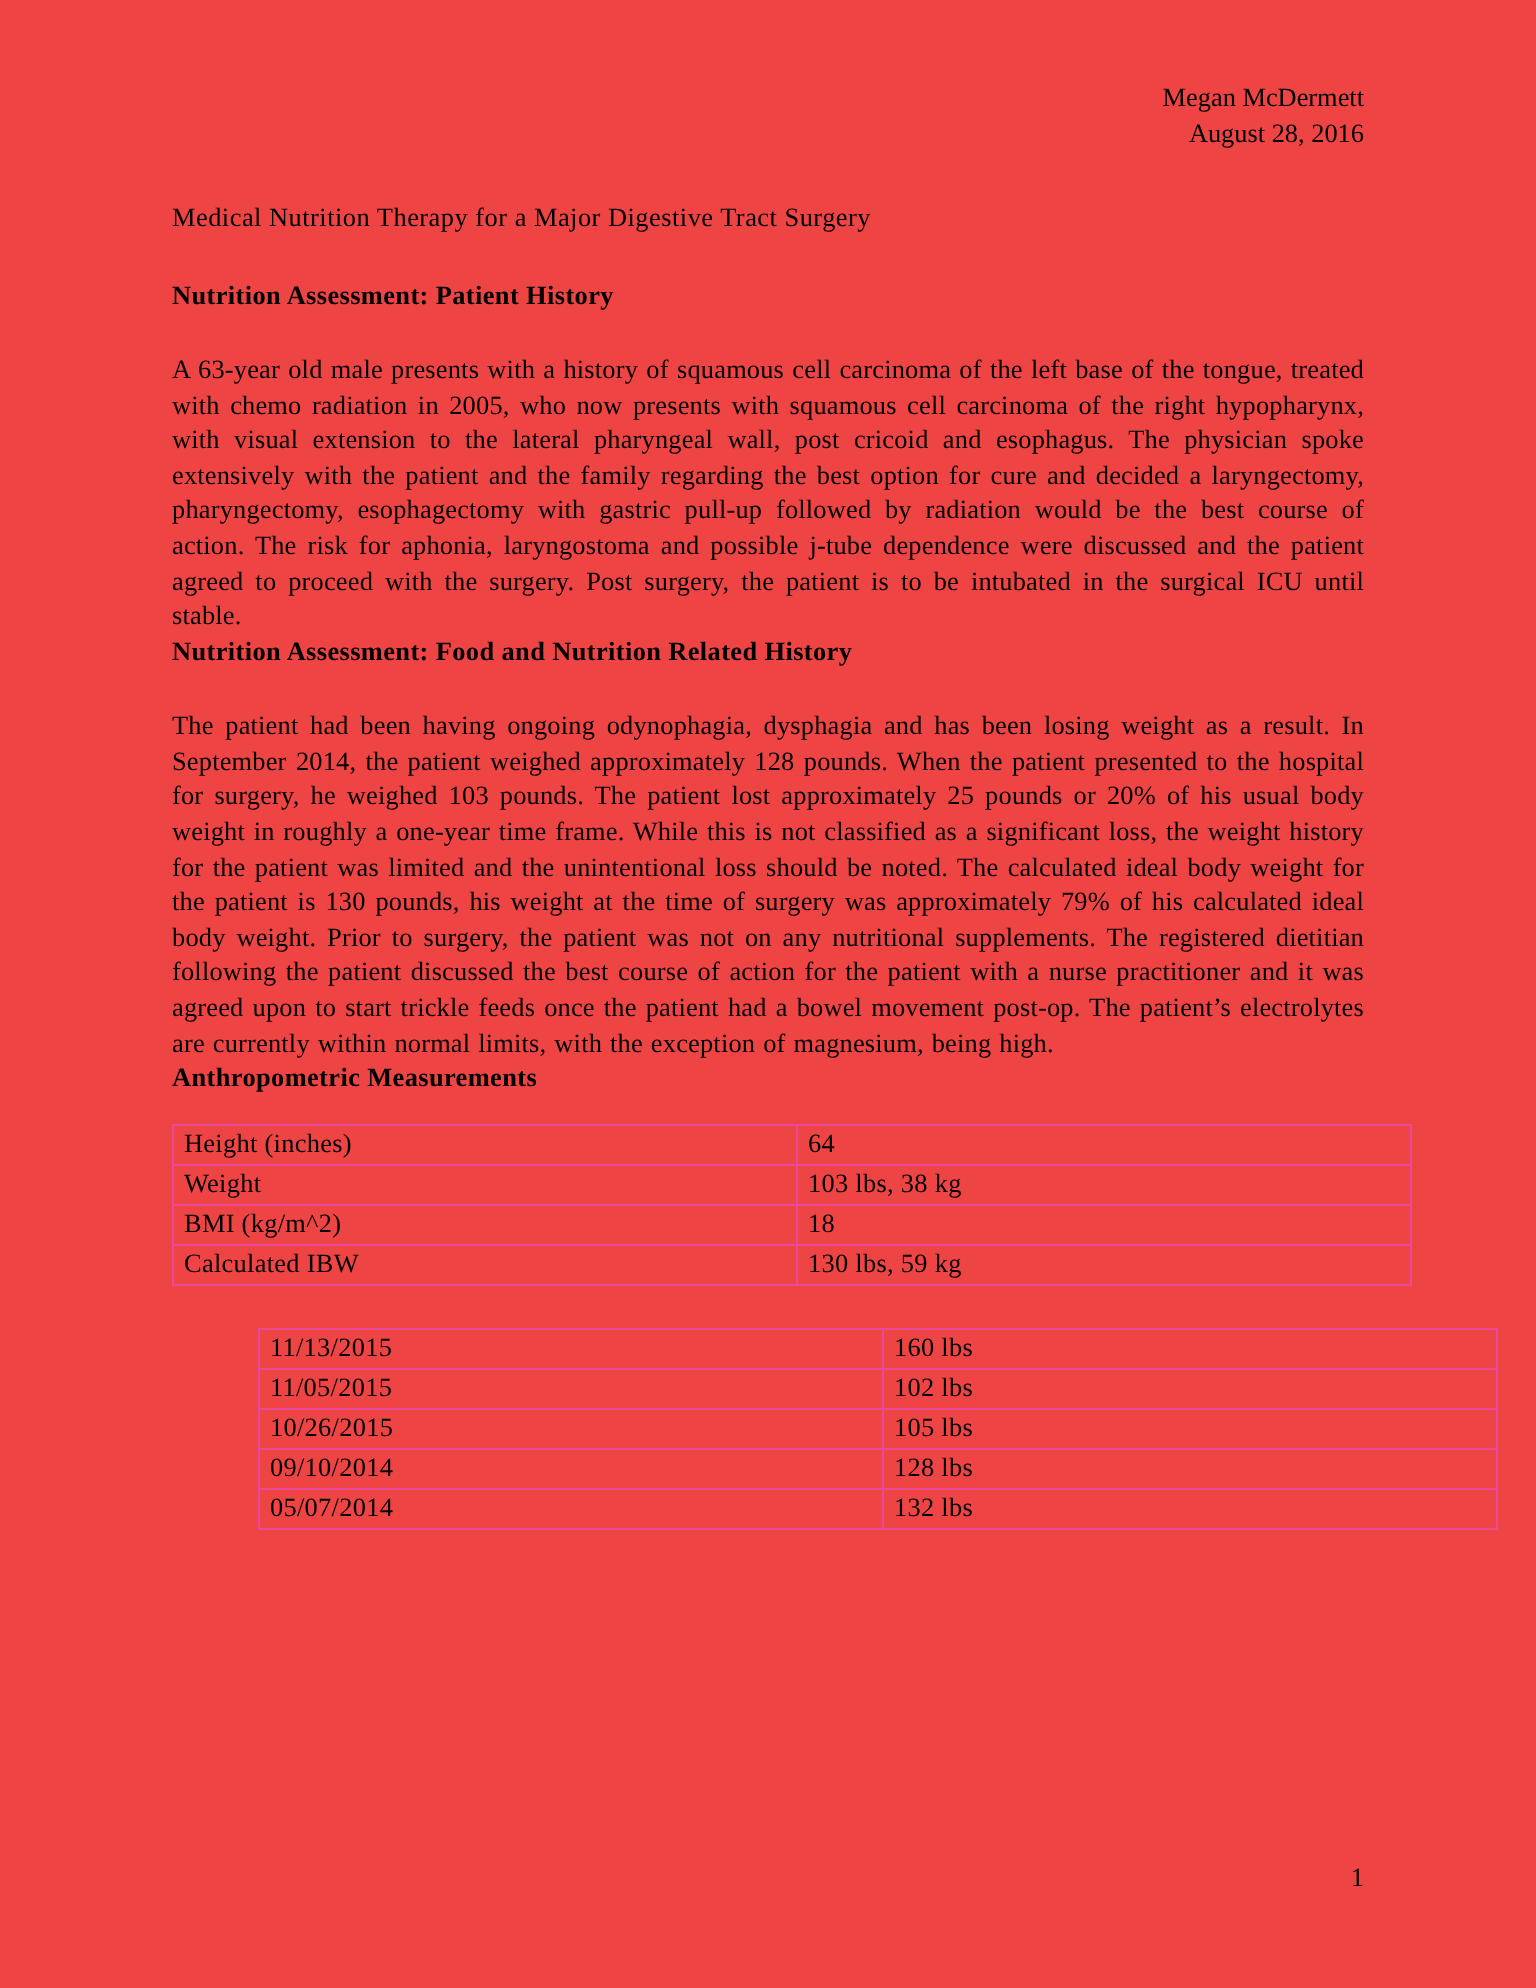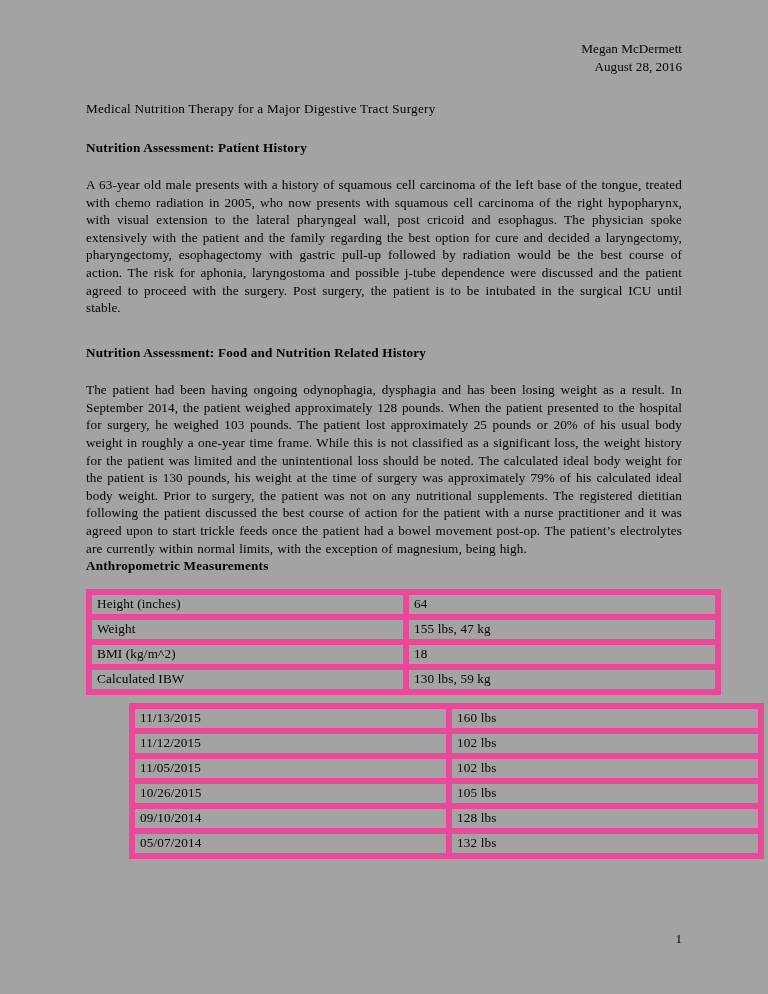--- a/index.html
+++ b/index.html
@@ -9,21 +9,21 @@
     background: #ffffff;
   }
   body {
     font-family: "Liberation Serif", "DejaVu Serif", serif;
     color: #000000;
   }
   .page {
     position: relative;
     width: 768px;
     height: 994px;
-    background: #a3a3a3;
+    background: #ef4444;
     box-sizing: border-box;
     overflow: hidden;
   }
   .content {
     position: absolute;
     left: 86px;
     top: 40px;
     width: 596px;
   }
 
@@ -65,21 +65,21 @@
 
   
   .tbl-wrap { margin-top: 14px; }
   table.doc-table {
     border-collapse: collapse;
     width: 599px;
     table-layout: fixed;
     font-size: 13.2px;
   }
   table.doc-table td {
-    border: 6px solid #ec4899;
+    border: 1px solid #ec4899;
     padding: 1px 4px 2px 5px;
     line-height: 16px;
     height: 16px;
     vertical-align: top;
     letter-spacing: 0.15px;
   }
   table.doc-table td.col-label { width: 302px; }
   table.doc-table td.col-value { width: 297px; }
 
   
@@ -103,60 +103,56 @@
       <div class="line">Megan McDermett</div>
       <div class="line">August 28, 2016</div>
     </div>
 
     <div class="doc-title">Medical Nutrition Therapy for a Major Digestive Tract Surgery</div>
 
     <div class="heading h-gap-top">Nutrition Assessment: Patient History</div>
 
     <div class="para">A 63-year old male presents with a history of squamous cell carcinoma of the left base of the tongue, treated with chemo radiation in 2005, who now presents with squamous cell carcinoma of the right hypopharynx, with visual extension to the lateral pharyngeal wall, post cricoid and esophagus. The physician spoke extensively with the patient and the family regarding the best option for cure and decided a laryngectomy, pharyngectomy, esophagectomy with gastric pull-up followed by radiation would be the best course of action. The risk for aphonia, laryngostoma and possible j-tube dependence were discussed and the patient agreed to proceed with the surgery. Post surgery, the patient is to be intubated in the surgical ICU until stable.</div>
 
-    <div class="heading" style="margin-top:27px;">Nutrition Assessment: Food and Nutrition Related History</div>
+    <div class="heading" style="">Nutrition Assessment: Food and Nutrition Related History</div>
 
     <div class="para">The patient had been having ongoing odynophagia, dysphagia and has been losing weight as a result. In September 2014, the patient weighed approximately 128 pounds. When the patient presented to the hospital for surgery, he weighed 103 pounds. The patient lost approximately 25 pounds or 20% of his usual body weight in roughly a one-year time frame. While this is not classified as a significant loss, the weight history for the patient was limited and the unintentional loss should be noted. The calculated ideal body weight for the patient is 130 pounds, his weight at the time of surgery was approximately 79% of his calculated ideal body weight. Prior to surgery, the patient was not on any nutritional supplements. The registered dietitian following the patient discussed the best course of action for the patient with a nurse practitioner and it was agreed upon to start trickle feeds once the patient had a bowel movement post-op. The patient’s electrolytes are currently within normal limits, with the exception of magnesium, being high.</div>
 
     <div class="heading" style="">Anthropometric Measurements</div>
 
     <div class="tbl-wrap">
       <table class="doc-table">
         <tbody>
           <tr>
             <td class="col-label">Height (inches)</td>
             <td class="col-value">64</td>
           </tr>
           <tr>
             <td class="col-label">Weight</td>
-            <td class="col-value">155 lbs, 47 kg</td>
+            <td class="col-value">103 lbs, 38 kg</td>
           </tr>
           <tr>
             <td class="col-label">BMI (kg/m^2)</td>
             <td class="col-value">18</td>
           </tr>
           <tr>
             <td class="col-label">Calculated IBW</td>
             <td class="col-value">130 lbs, 59 kg</td>
           </tr>
         </tbody>
       </table>
     </div>
 
 
-    <div class="tbl-wrap" style="margin-top:8px;padding-left:43px;">
+    <div class="tbl-wrap" style="margin-top:21px;padding-left:43px;">
       <table class="doc-table">
         <tbody>
           <tr>
             <td class="col-label">11/13/2015</td>
             <td class="col-value">160 lbs</td>
-          </tr>
-          <tr>
-            <td class="col-label">11/12/2015</td>
-            <td class="col-value">102 lbs</td>
           </tr>
           <tr>
             <td class="col-label">11/05/2015</td>
             <td class="col-value">102 lbs</td>
           </tr>
           <tr>
             <td class="col-label">10/26/2015</td>
             <td class="col-value">105 lbs</td>
           </tr>
           <tr>

